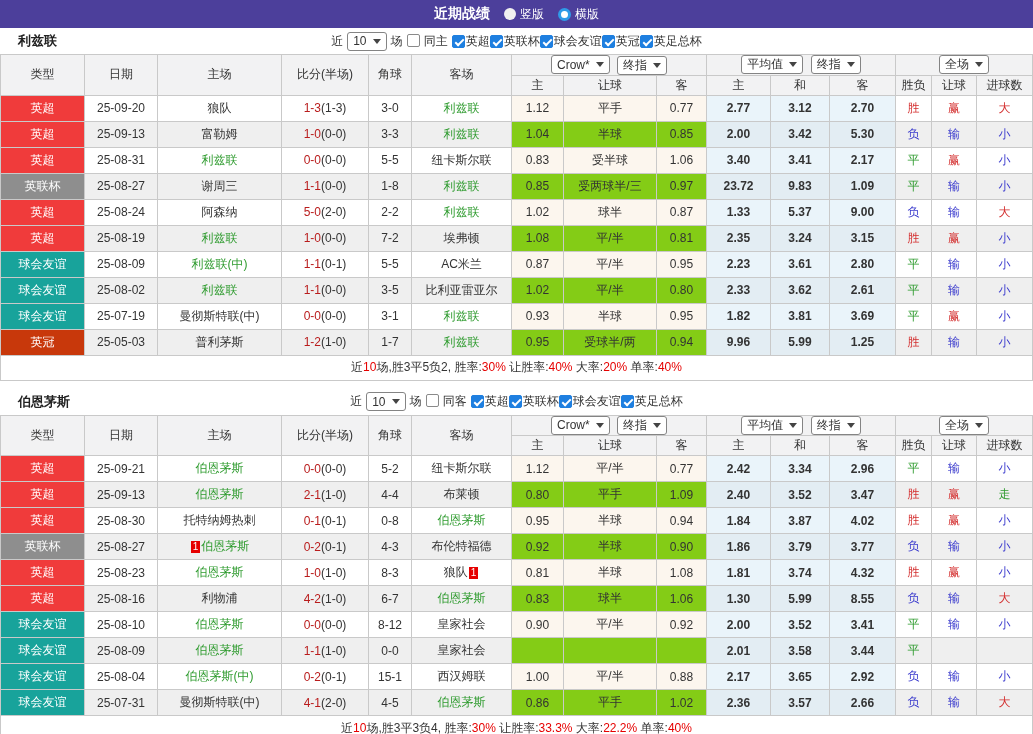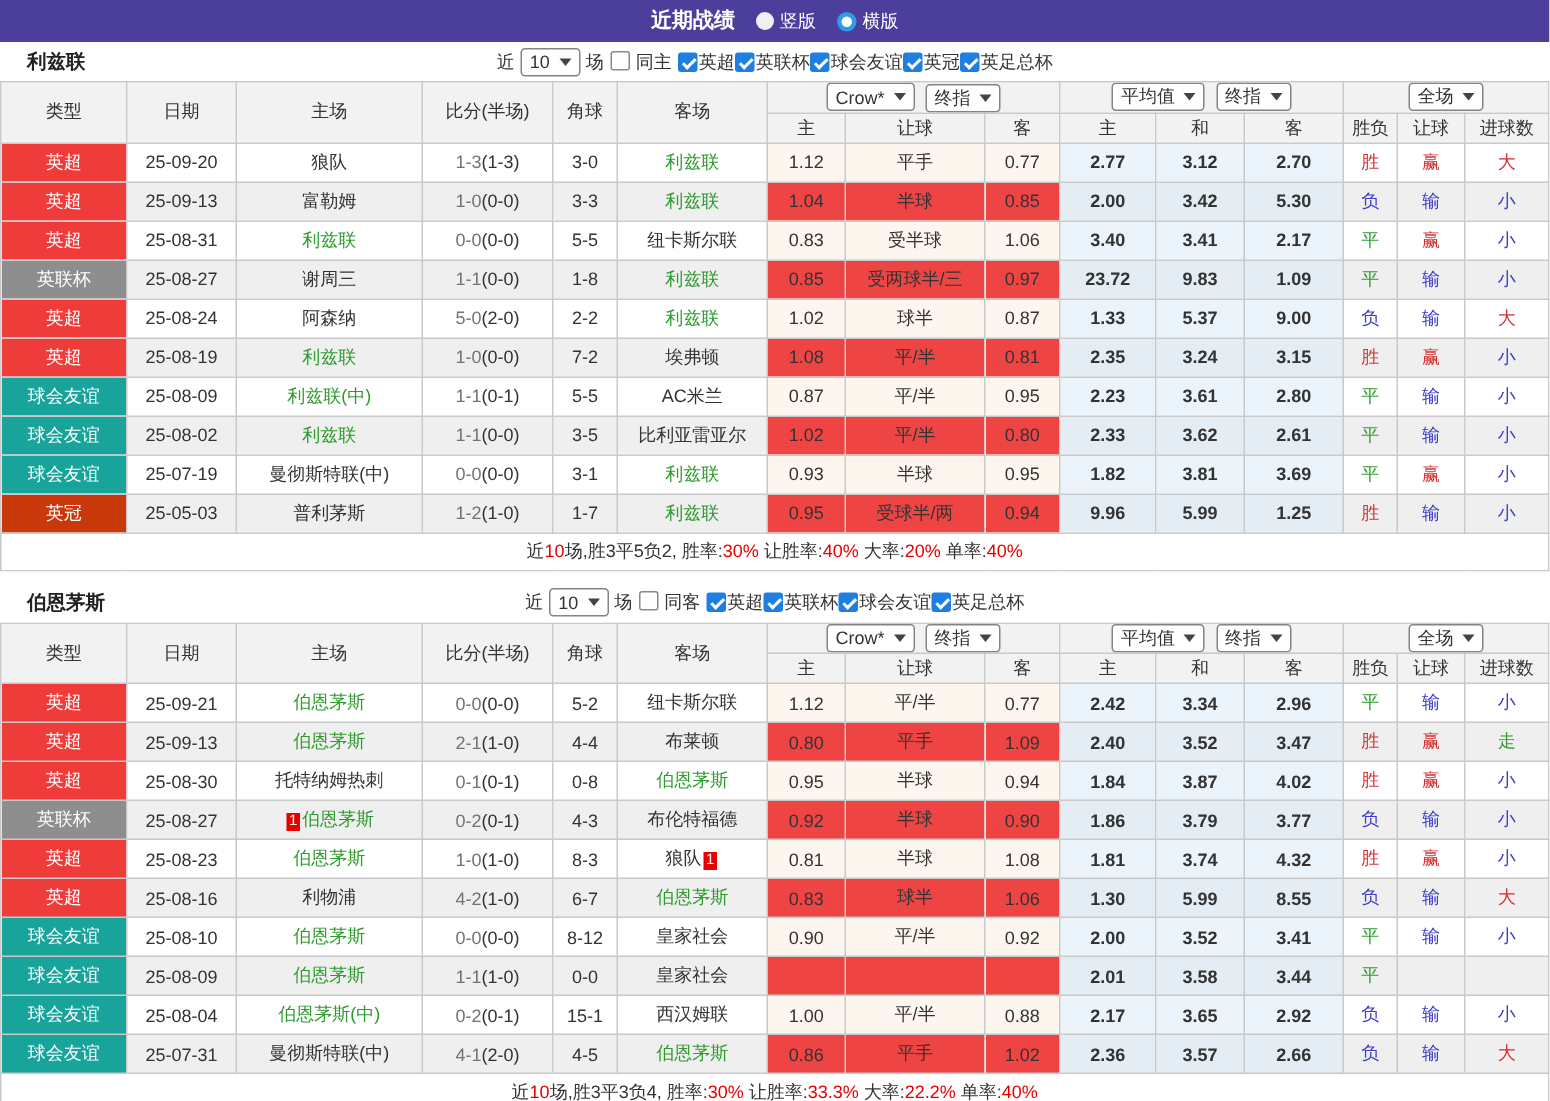--- a/index.html
+++ b/index.html
@@ -86,26 +86,26 @@
     padding: 0 1px;
     overflow: hidden;
     white-space: nowrap;
     font-weight: normal;
   }
   thead th { background: #F2F2F3; height: 20px; font-size: 12px; }
   thead th .selectbox { margin: 0 2px; }
   tbody td { height: 26px; font-size: 12px; background: #fff; }
   tbody tr.even td { background: #EFEFEF; }
   td.col-hc  { background: #FCF6EE; }
-  tr.even td.col-hc  { background: #ef4444; }
+  tr.even td.col-hc  { background: #84cc16; }
   td.col-avg { background: #EAF4FA; font-weight: bold; }
   tr.even td.col-avg { background: #E3EDF3; }
   td.type-cell { color: #fff; }
   .self { color: #2E9B2E; }
-  .score-main { color: #737373; }
+  .score-main { color: #b91c1c; }
   .badge {
     display: inline-block;
     background: #E60000; color: #fff;
     font-size: 10px; line-height: 12px;
     padding: 0 2px; margin: 0 1px;
   }
   tr.summary td {
     background: #fff; height: 25px; text-align: center; font-size: 12px;
   }
   tr.summary .red { color: #E60000; }

